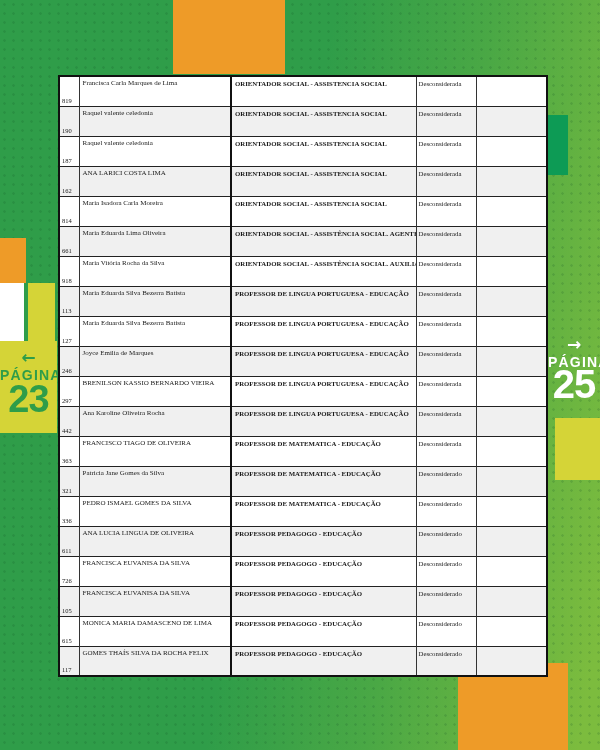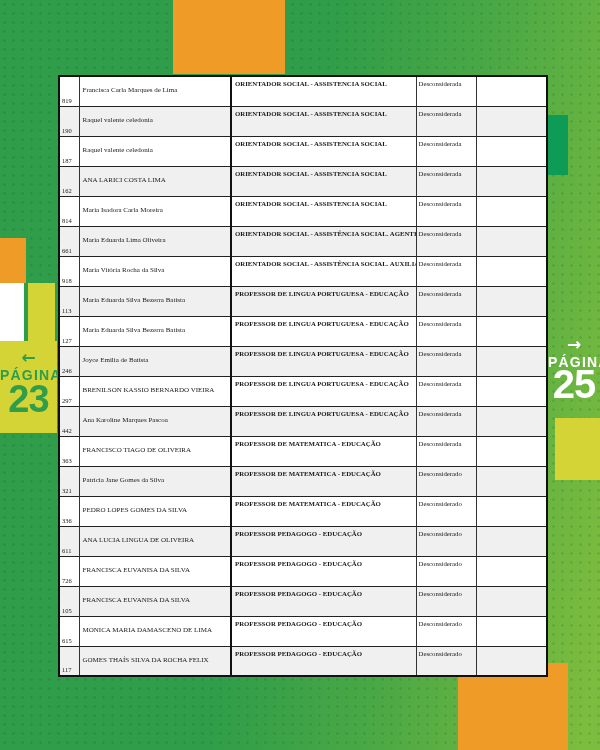--- a/index.html
+++ b/index.html
@@ -45,21 +45,21 @@
     border-collapse:collapse; table-layout:fixed;
     background:#ffffff; border:2px solid #111;
   }
   table.doc tr{height:30px;}
   table.doc tr:nth-child(even){background:#f0f0f0;}
   table.doc td{
     border-top:1.5px solid #222; border-right:1px solid #333;
     overflow:hidden; white-space:nowrap; color:#1a1a1a;
   }
   td.num{vertical-align:bottom; font-size:6.5px; padding:0 1px 2px 2px;}
-  td.name{vertical-align:top; font-size:7px; padding:9px 0 0 3px; border-right:2px solid #111 !important;}
+  td.name{vertical-align:top; font-size:7px; padding:2px 0 0 3px; border-right:2px solid #111 !important;}
   td.pos{vertical-align:top; font-size:6.8px; font-weight:bold; padding:3px 0 0 3px;}
   td.status{vertical-align:top; font-size:6.8px; padding:3px 0 0 2px;}
   td.blank{border-right:none;}
 </style>
 </head>
 <body>
 
 <div class="stage">
 
   <div class="deco orange deco-top-orange"></div>
@@ -149,56 +149,56 @@
         </tr>
         <tr>
           <td class="num">127</td>
           <td class="name">Maria Eduarda Silva Bezerra Batista</td>
           <td class="pos">PROFESSOR DE LINGUA PORTUGUESA - EDUCAÇÃO</td>
           <td class="status">Desconsiderada</td>
           <td class="blank"></td>
         </tr>
         <tr>
           <td class="num">246</td>
-          <td class="name">Joyce Emilia de Batista</td>
+          <td class="name">Joyce Emilia de Marques</td>
           <td class="pos">PROFESSOR DE LINGUA PORTUGUESA - EDUCAÇÃO</td>
           <td class="status">Desconsiderada</td>
           <td class="blank"></td>
         </tr>
         <tr>
           <td class="num">297</td>
           <td class="name">BRENILSON KASSIO BERNARDO VIEIRA</td>
           <td class="pos">PROFESSOR DE LINGUA PORTUGUESA - EDUCAÇÃO</td>
           <td class="status">Desconsiderada</td>
           <td class="blank"></td>
         </tr>
         <tr>
           <td class="num">442</td>
-          <td class="name">Ana Karoline Marques Pascoa</td>
+          <td class="name">Ana Karoline Oliveira Rocha</td>
           <td class="pos">PROFESSOR DE LINGUA PORTUGUESA - EDUCAÇÃO</td>
           <td class="status">Desconsiderada</td>
           <td class="blank"></td>
         </tr>
         <tr>
           <td class="num">363</td>
           <td class="name">FRANCISCO TIAGO DE OLIVEIRA</td>
           <td class="pos">PROFESSOR DE MATEMATICA - EDUCAÇÃO</td>
           <td class="status">Desconsiderada</td>
           <td class="blank"></td>
         </tr>
         <tr>
           <td class="num">321</td>
           <td class="name">Patricia Jane Gomes da Silva</td>
           <td class="pos">PROFESSOR DE MATEMATICA - EDUCAÇÃO</td>
           <td class="status">Desconsiderado</td>
           <td class="blank"></td>
         </tr>
         <tr>
           <td class="num">336</td>
-          <td class="name">PEDRO LOPES GOMES DA SILVA</td>
+          <td class="name">PEDRO ISMAEL GOMES DA SILVA</td>
           <td class="pos">PROFESSOR DE MATEMATICA - EDUCAÇÃO</td>
           <td class="status">Desconsiderado</td>
           <td class="blank"></td>
         </tr>
         <tr>
           <td class="num">611</td>
           <td class="name">ANA LUCIA LINGUA DE OLIVEIRA</td>
           <td class="pos">PROFESSOR PEDAGOGO - EDUCAÇÃO</td>
           <td class="status">Desconsiderado</td>
           <td class="blank"></td>

